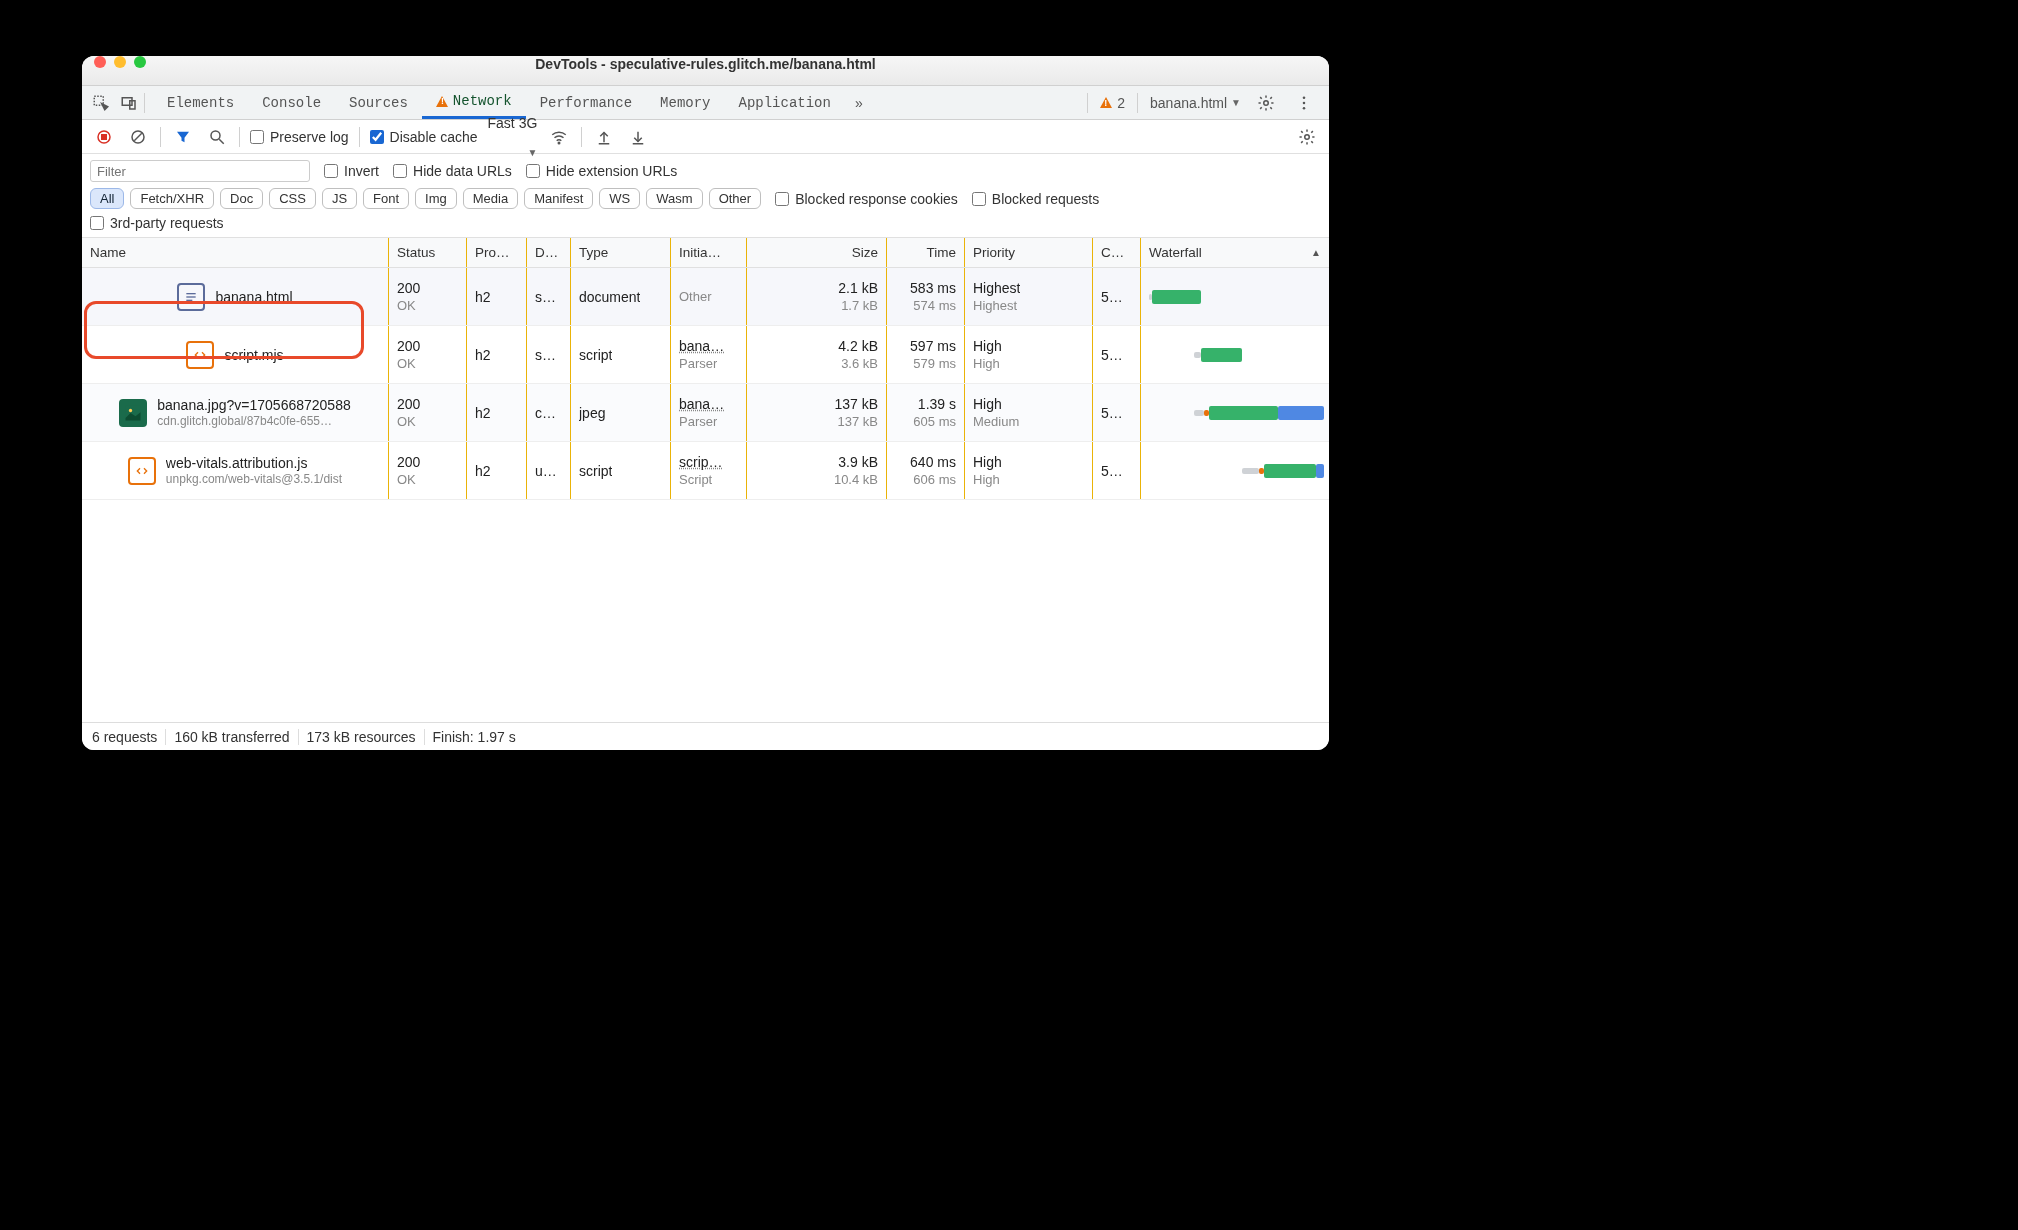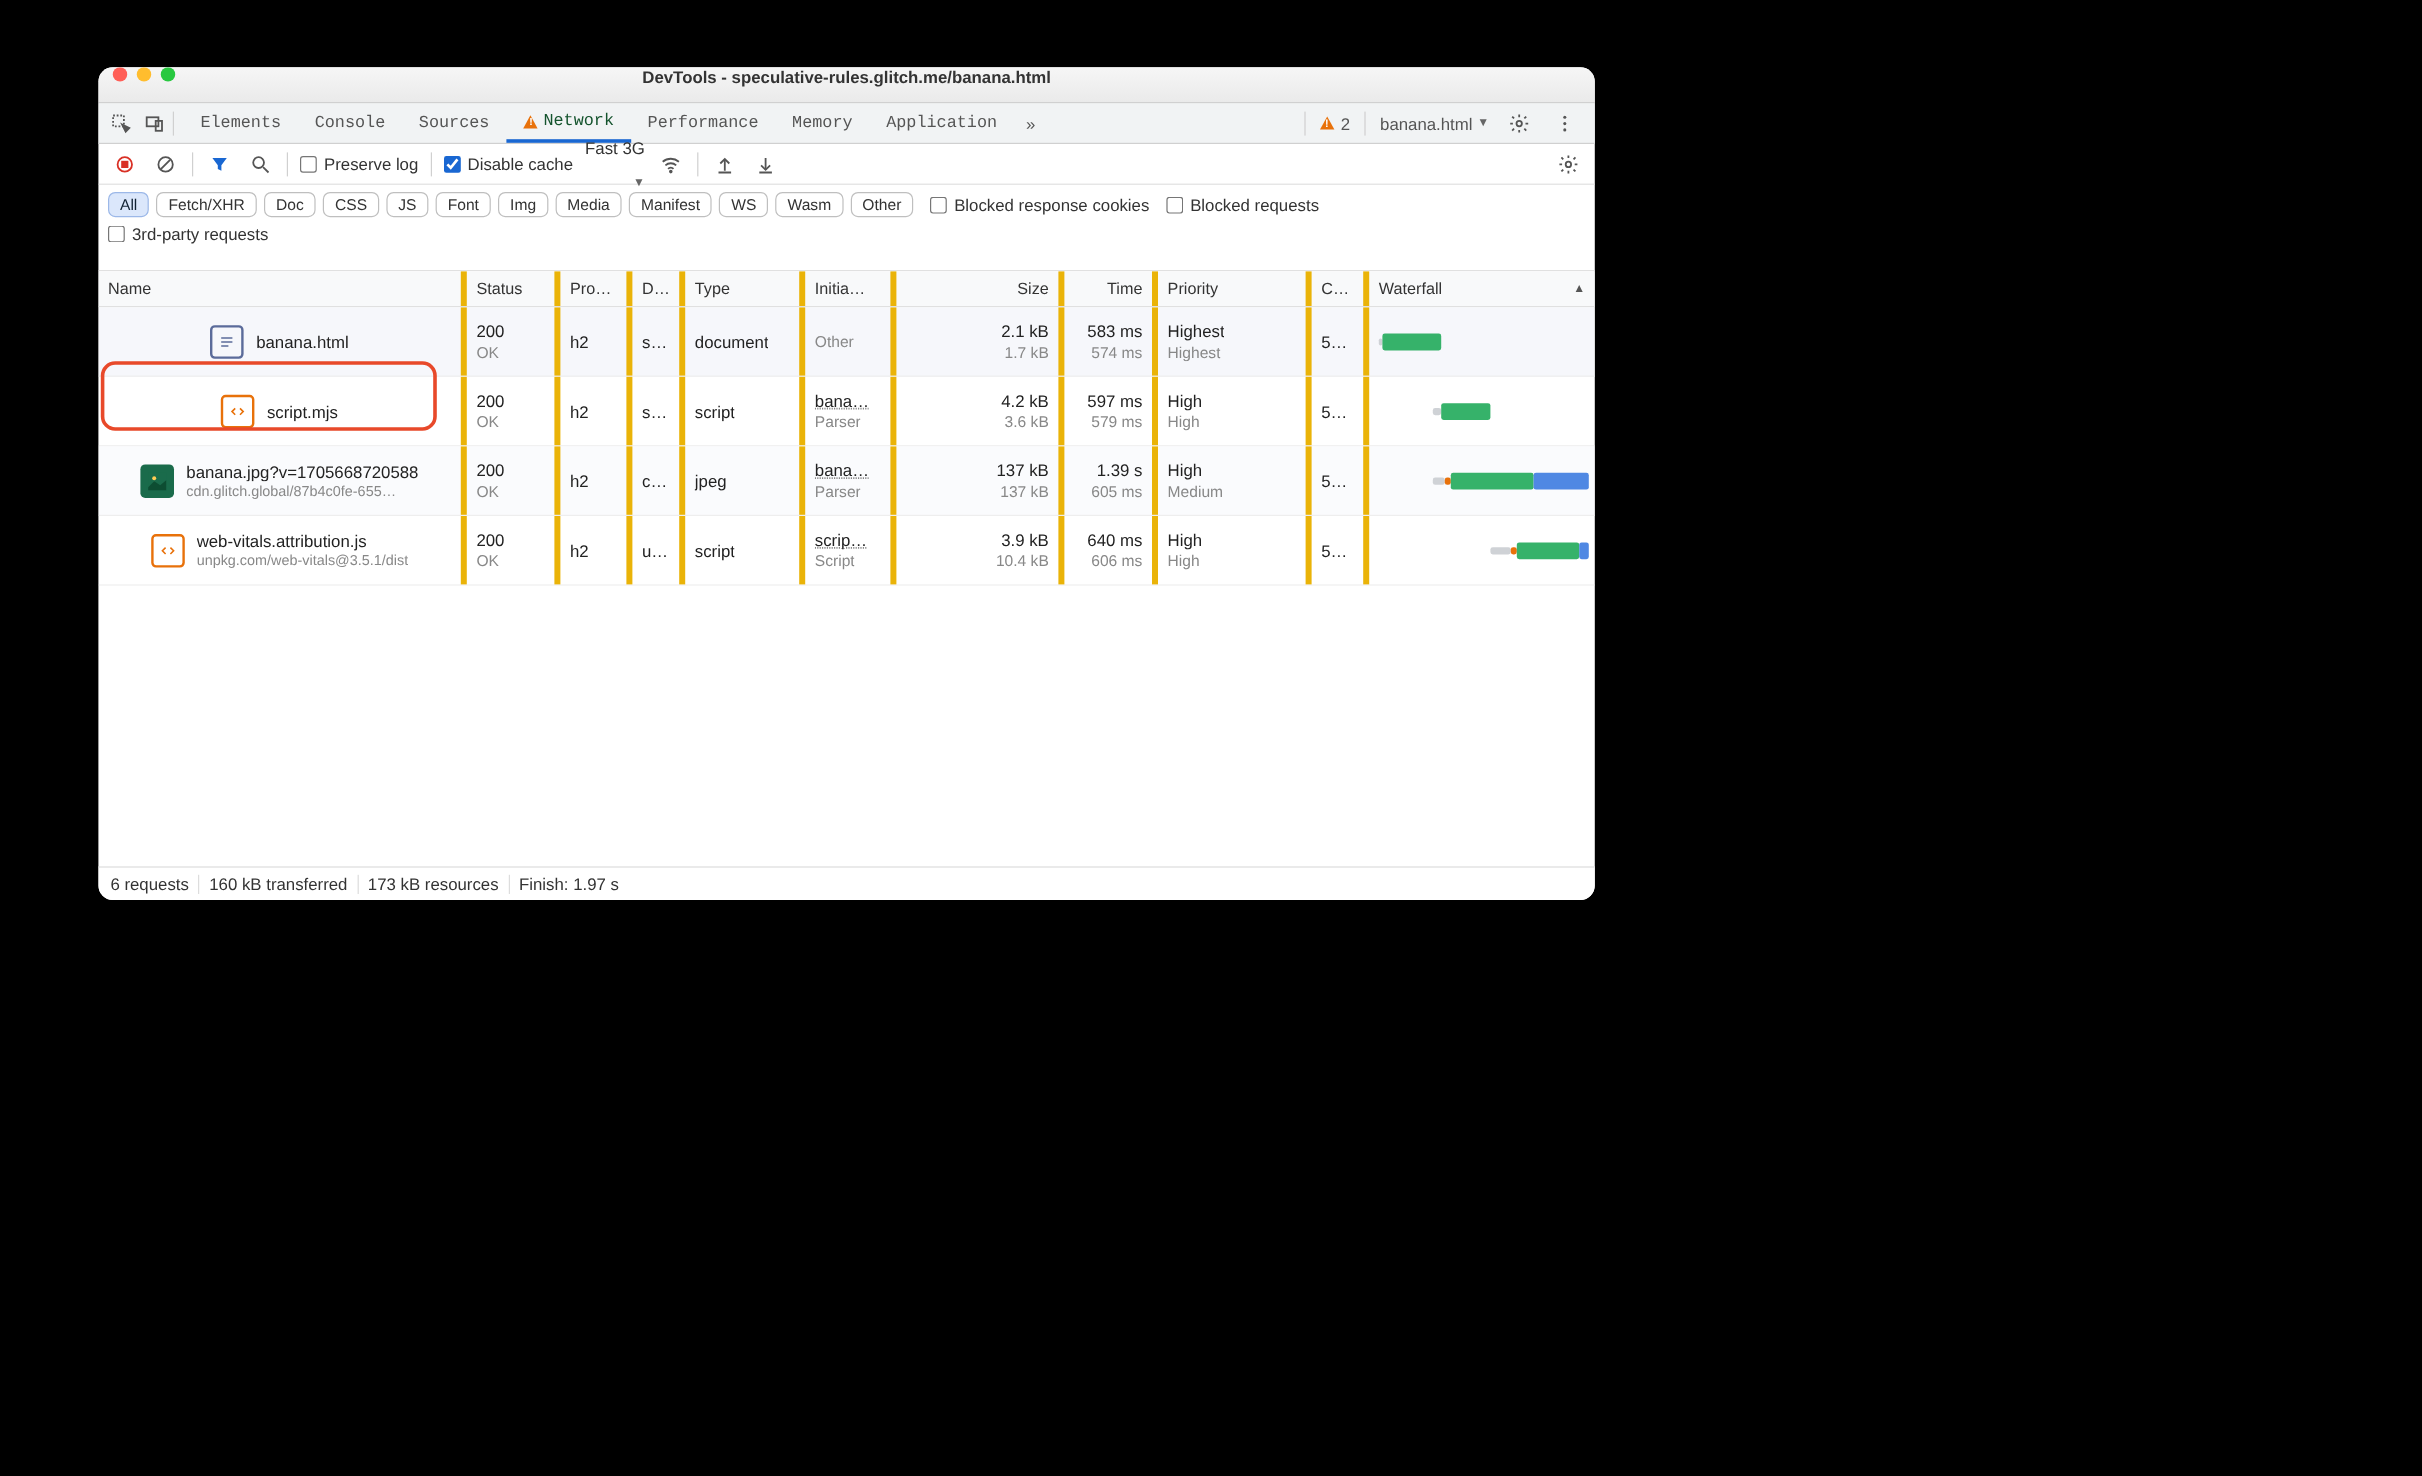--- a/index.html
+++ b/index.html
@@ -91,21 +91,21 @@
   .chips { display: flex; gap: 6px; align-items: center; }
   .chip {
     border: 1px solid #bfbfbf; border-radius: 6px; padding: 2px 9px; font-size: 13px; color: #333; background: #fff;
   }
   .chip.active { background: #dbe7fb; border-color: #9cb8e8; color: #123; }
   .table-wrap { flex: 1; display: flex; flex-direction: column; overflow: hidden; }
   .thead {
     display: flex; height: 30px; background: #f8f9fa; border-bottom: 1px solid #e0e0e0;
     font-size: 13.5px; color: #333;
   }
-  .th, .td { border-right: 5px solid #eab308; padding: 0 8px; display: flex; align-items: center; overflow: hidden; white-space: nowrap; }
+  .th, .td { border-right: 1px solid #eab308; padding: 0 8px; display: flex; align-items: center; overflow: hidden; white-space: nowrap; }
   .th:last-child, .td:last-child { border-right: none; }
   .th { position: relative; }
   .sort-ind { position: absolute; right: 8px; font-size: 10px; color: #555; }
   .col-name { width: 307px; }
   .col-status { width: 78px; }
   .col-proto { width: 60px; }
   .col-dom { width: 44px; }
   .col-type { width: 100px; }
   .col-init { width: 76px; }
   .col-size { width: 140px; justify-content: flex-end; }
@@ -295,20 +295,35 @@
     <div class="icon-btn gear">
       <svg viewBox="0 0 24 24" fill="none" stroke="currentColor" stroke-width="2">
           <circle cx="12" cy="12" r="3"></circle>
           <path d="M12 2v3M12 19v3M4.2 4.2l2.1 2.1M17.7 17.7l2.1 2.1M2 12h3M19 12h3M4.2 19.8l2.1-2.1M17.7 6.3l2.1-2.1"></path>
         </svg>
     </div>
   </div>
 
   <div class="filterbar">
     <div class="frow">
+      <input class="filter-input" placeholder="Filter" style="">
+      <label class="cb">
+          <input type="checkbox" style="">
+          <span>Invert</span>
+        </label>
+      <label class="cb">
+          <input type="checkbox" style="">
+          <span>Hide data URLs</span>
+        </label>
+      <label class="cb">
+          <input type="checkbox" style="">
+          <span>Hide extension URLs</span>
+        </label>
+    </div>
+    <div class="frow">
       <div class="chips" id="chips">
           <div class="chip active">All</div>
           <div class="chip">Fetch/XHR</div>
           <div class="chip">Doc</div>
           <div class="chip">CSS</div>
           <div class="chip">JS</div>
           <div class="chip">Font</div>
           <div class="chip">Img</div>
           <div class="chip">Media</div>
           <div class="chip">Manifest</div>

